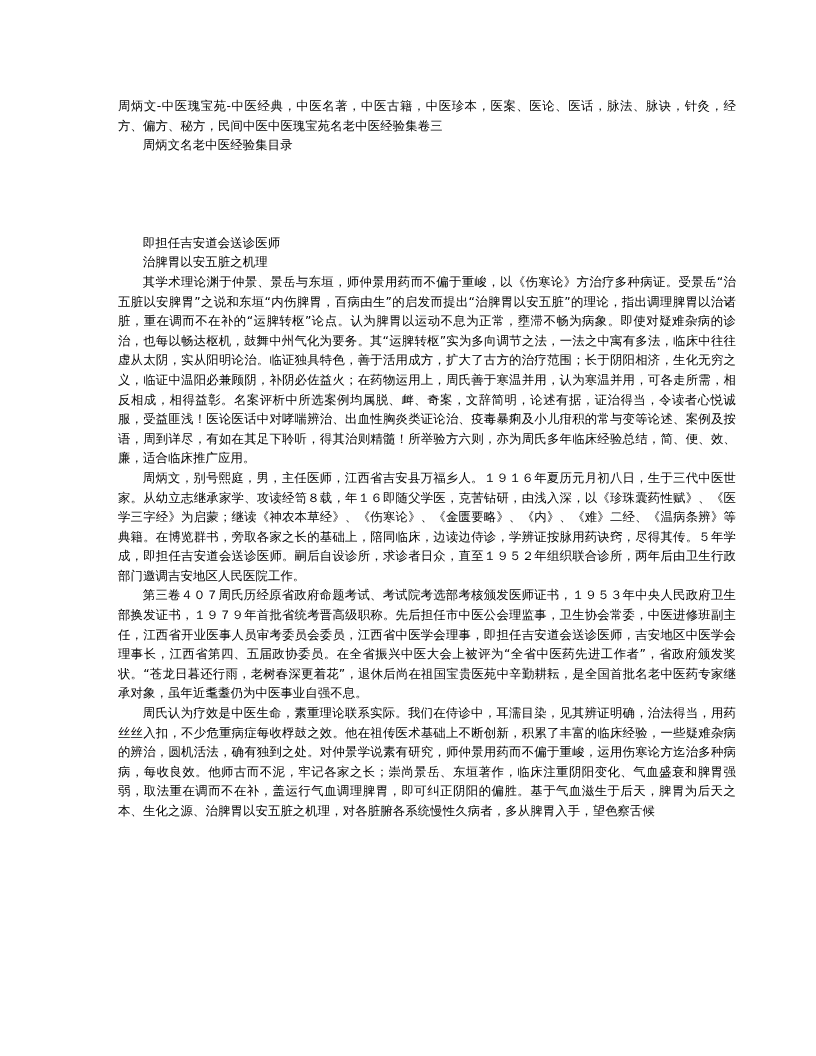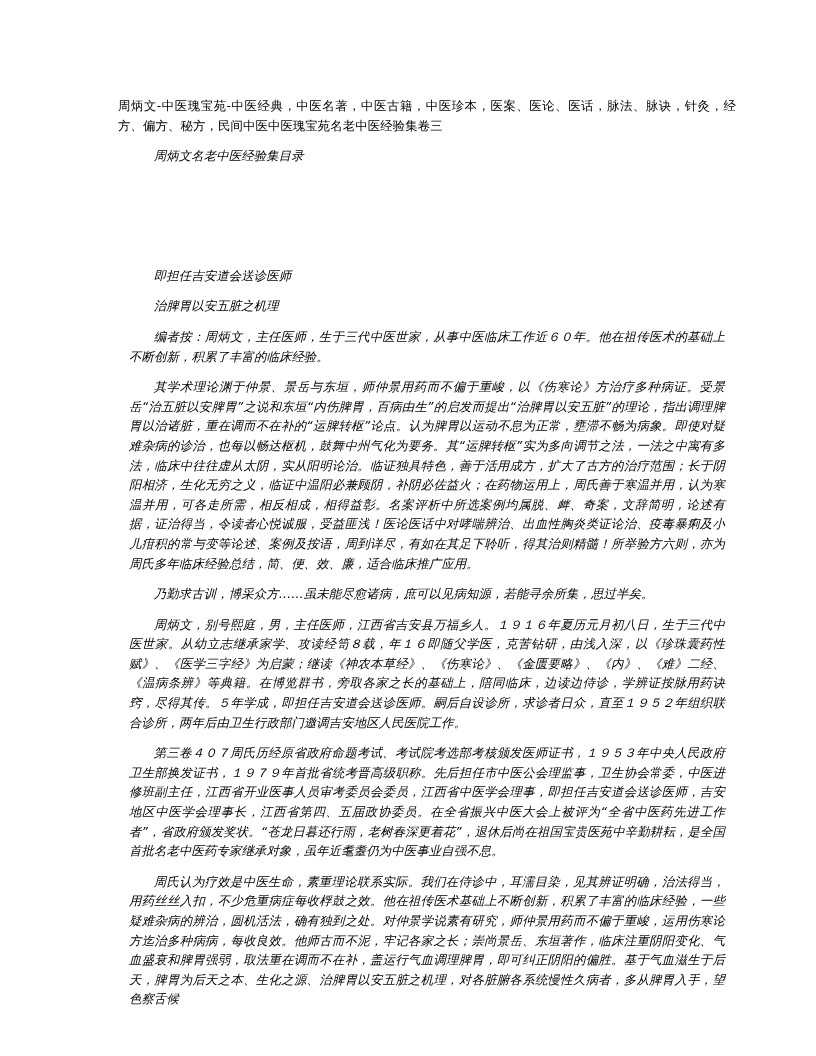--- a/index.html
+++ b/index.html
@@ -25,43 +25,40 @@
     line-height: 19.6px;
     text-align: justify;
     text-justify: inter-ideograph;
     letter-spacing: 0.1px;
   }
   .para {
     margin: 0;
     text-indent: 0;
   }
   .para-indent {
-    margin: 11px;
+    margin: 0;
     text-indent: 2em;
-    font-style: italic;
   }
   .spacer-lines {
     height: 78px;
   }
 </style>
 </head>
 <body>
 
 <div class="page">
   <div class="doc-body">
 
     <p class="para">周炳文-中医瑰宝苑-中医经典，中医名著，中医古籍，中医珍本，医案、医论、医话，脉法、脉诀，针灸，经方、偏方、秘方，民间中医中医瑰宝苑名老中医经验集卷三</p>
     <p class="para-indent">周炳文名老中医经验集目录</p>
 
     <div class="spacer-lines"></div>
 
     <p class="para-indent">即担任吉安道会送诊医师</p>
     <p class="para-indent">治脾胃以安五脏之机理</p>
 
-    <p class="para-indent">编者按：周炳文，主任医师，生于三代中医世家，从事中医临床工作近６０年。他在祖传医术的基础上不断创新，积累了丰富的临床经验。</p>
     <p class="para-indent">其学术理论渊于仲景、景岳与东垣，师仲景用药而不偏于重峻，以《伤寒论》方治疗多种病证。受景岳“治五脏以安脾胃”之说和东垣“内伤脾胃，百病由生”的启发而提出“治脾胃以安五脏”的理论，指出调理脾胃以治诸脏，重在调而不在补的“运脾转枢”论点。认为脾胃以运动不息为正常，壅滞不畅为病象。即使对疑难杂病的诊治，也每以畅达枢机，鼓舞中州气化为要务。其“运脾转枢”实为多向调节之法，一法之中寓有多法，临床中往往虚从太阴，实从阳明论治。临证独具特色，善于活用成方，扩大了古方的治疗范围；长于阴阳相济，生化无穷之义，临证中温阳必兼顾阴，补阴必佐益火；在药物运用上，周氏善于寒温并用，认为寒温并用，可各走所需，相反相成，相得益彰。名案评析中所选案例均属脱、衅、奇案，文辞简明，论述有据，证治得当，令读者心悦诚服，受益匪浅！医论医话中对哮喘辨治、出血性胸炎类证论治、疫毒暴痢及小儿疳积的常与变等论述、案例及按语，周到详尽，有如在其足下聆听，得其治则精髓！所举验方六则，亦为周氏多年临床经验总结，简、便、效、廉，适合临床推广应用。</p>
-    <p class="para-indent">乃勤求古训，博采众方……虽未能尽愈诸病，庶可以见病知源，若能寻余所集，思过半矣。</p>
     <p class="para-indent">周炳文，别号熙庭，男，主任医师，江西省吉安县万福乡人。１９１６年夏历元月初八日，生于三代中医世家。从幼立志继承家学、攻读经笥８载，年１６即随父学医，克苦钻研，由浅入深，以《珍珠囊药性赋》、《医学三字经》为启蒙；继读《神农本草经》、《伤寒论》、《金匮要略》、《内》、《难》二经、《温病条辨》等典籍。在博览群书，旁取各家之长的基础上，陪同临床，边读边侍诊，学辨证按脉用药诀窍，尽得其传。５年学成，即担任吉安道会送诊医师。嗣后自设诊所，求诊者日众，直至１９５２年组织联合诊所，两年后由卫生行政部门邀调吉安地区人民医院工作。</p>
     <p class="para-indent">第三卷４０７周氏历经原省政府命题考试、考试院考选部考核颁发医师证书，１９５３年中央人民政府卫生部换发证书，１９７９年首批省统考晋高级职称。先后担任市中医公会理监事，卫生协会常委，中医进修班副主任，江西省开业医事人员审考委员会委员，江西省中医学会理事，即担任吉安道会送诊医师，吉安地区中医学会理事长，江西省第四、五届政协委员。在全省振兴中医大会上被评为“全省中医药先进工作者”，省政府颁发奖状。“苍龙日暮还行雨，老树春深更着花”，退休后尚在祖国宝贵医苑中辛勤耕耘，是全国首批名老中医药专家继承对象，虽年近耄耋仍为中医事业自强不息。</p>
     <p class="para-indent">周氏认为疗效是中医生命，素重理论联系实际。我们在侍诊中，耳濡目染，见其辨证明确，治法得当，用药丝丝入扣，不少危重病症每收桴鼓之效。他在祖传医术基础上不断创新，积累了丰富的临床经验，一些疑难杂病的辨治，圆机活法，确有独到之处。对仲景学说素有研究，师仲景用药而不偏于重峻，运用伤寒论方迄治多种病病，每收良效。他师古而不泥，牢记各家之长；崇尚景岳、东垣著作，临床注重阴阳变化、气血盛衰和脾胃强弱，取法重在调而不在补，盖运行气血调理脾胃，即可纠正阴阳的偏胜。基于气血滋生于后天，脾胃为后天之本、生化之源、治脾胃以安五脏之机理，对各脏腑各系统慢性久病者，多从脾胃入手，望色察舌候</p>
 
   </div>
 </div>
 
 </body></html>

